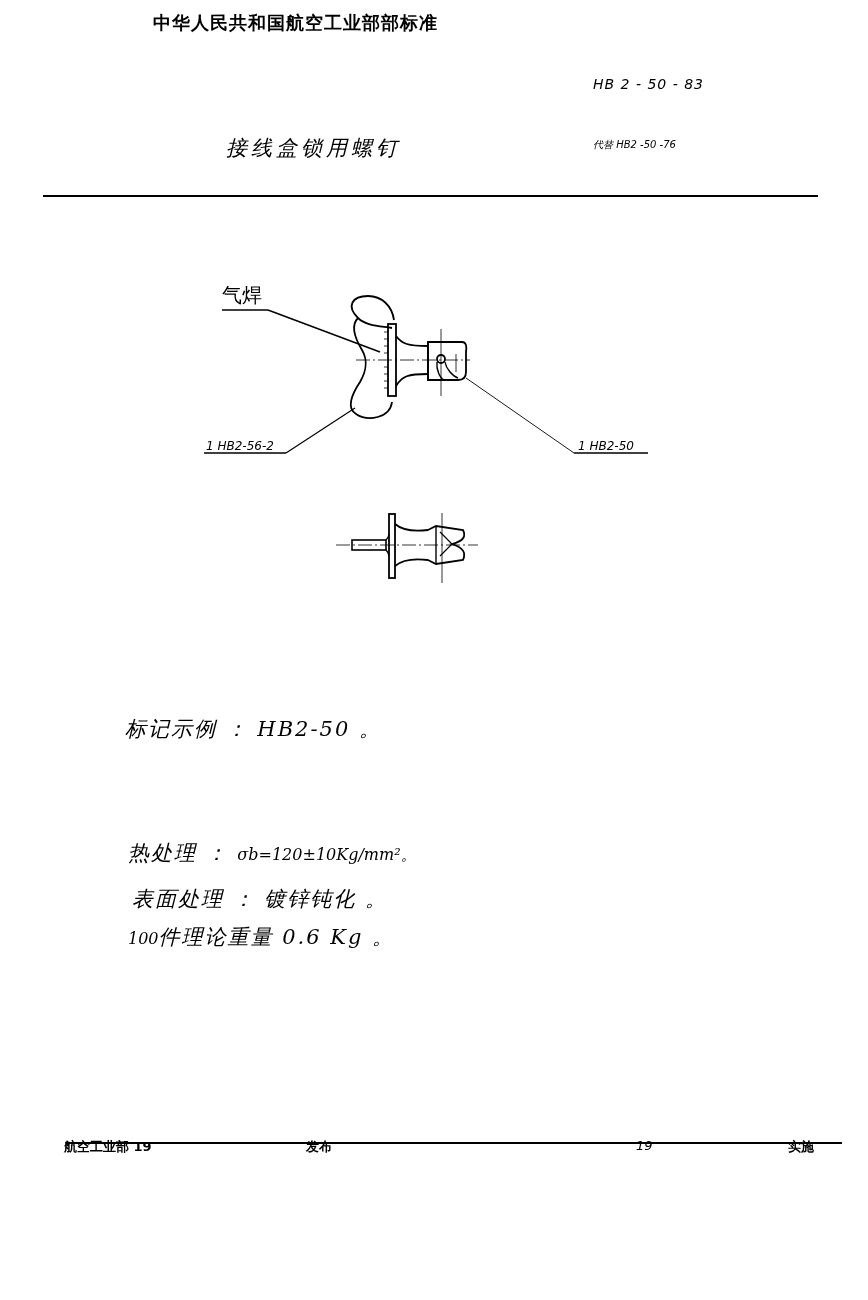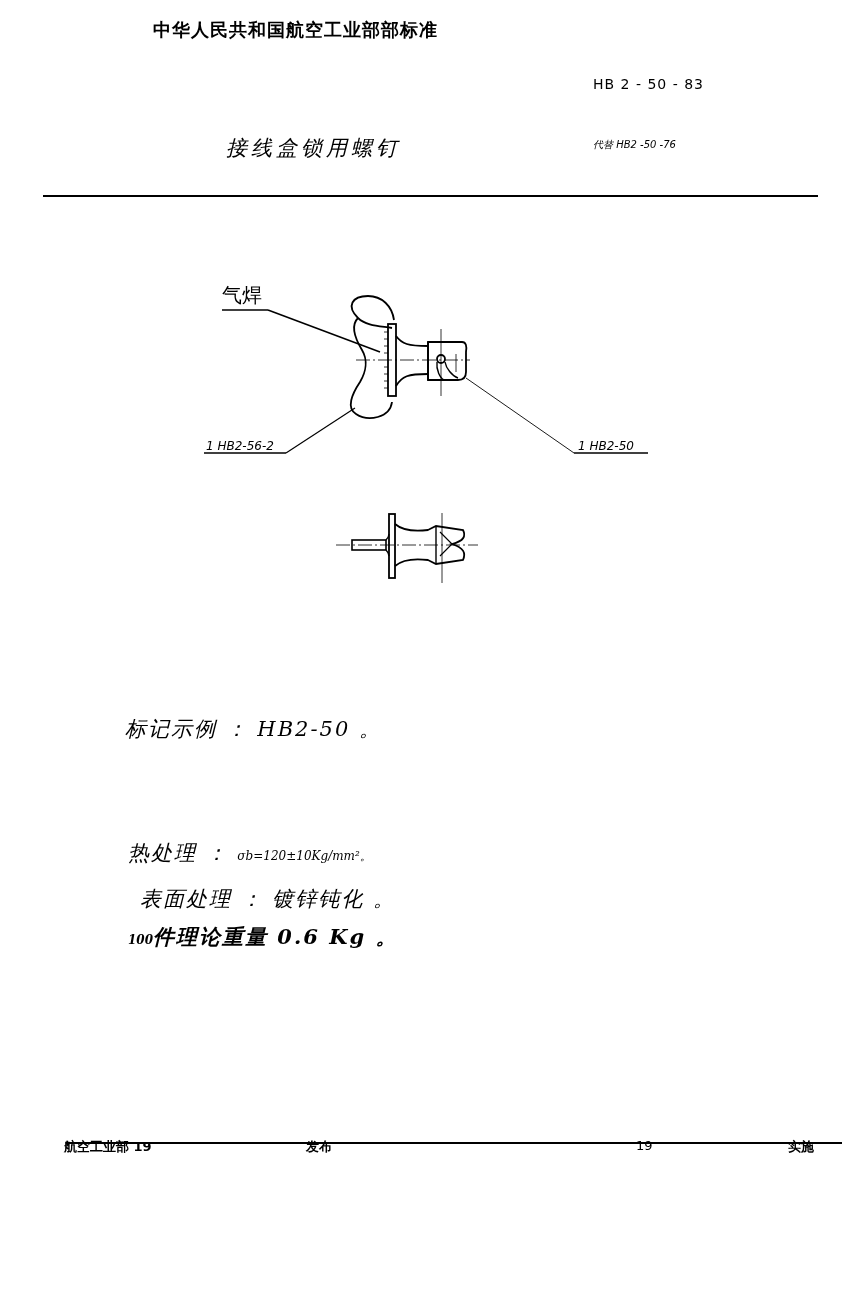--- a/index.html
+++ b/index.html
@@ -1,33 +1,33 @@
 <!DOCTYPE html>
 <html><head>
   <meta charset="utf-8">
   <style>
     html, body { margin: 0; padding: 0; background: #ffffff; }
     body { width: 868px; height: 1300px; position: relative; overflow: hidden; color: #000; font-family: "DejaVu Sans", sans-serif; }
     .abs { position: absolute; white-space: nowrap; }
-    .org-title { left: 153px; top: 18px; font-size: 18px; font-weight: bold; letter-spacing: 1px; font-family: "DejaVu Sans", sans-serif; text-align: right; }
-    .std-number { left: 593px; top: 76px; font-size: 14px; letter-spacing: 1px; font-family: "DejaVu Sans", sans-serif; }
+    .org-title { left: 153px; top: 11px; font-size: 18px; font-weight: bold; letter-spacing: 1px; font-family: "DejaVu Sans", sans-serif; text-align: right; }
+    .std-number { left: 593px; top: 76px; font-size: 14px; font-style: italic; letter-spacing: 1px; font-family: "DejaVu Sans", sans-serif; }
     .doc-title { left: 226px; top: 134px; font-size: 21px; letter-spacing: 4px; font-family: "DejaVu Serif", serif; font-style: italic; }
     .replaces { left: 593px; top: 138px; font-size: 10px; font-style: italic; font-family: "DejaVu Sans", sans-serif; }
     .rule-top { left: 43px; top: 195px; width: 775px; height: 2px; background: #000; }
     .rule-bottom { left: 66px; top: 1142px; width: 776px; height: 2px; background: #000; }
     .note { font-family: "DejaVu Serif", serif; font-style: italic; font-size: 21px; letter-spacing: 2px; margin-top: 27px; }
-    .note small { font-size: 12px; letter-spacing: 0; }
+    .note small { font-size: 16px; letter-spacing: 0; }
     .marking { left: 125px; top: 688px; }
     .heat { left: 128px; top: 812px; }
-    .surface { left: 140px; top: 858px; }
-    .weight { left: 128px; top: 896px; font-weight: bold; }
+    .surface { left: 132px; top: 858px; }
+    .weight { left: 128px; top: 896px; }
     .footer { font-size: 13px; font-weight: bold; top: 1138px; font-family: "DejaVu Sans", sans-serif; }
     .footer-issuer { left: 64px; }
     .footer-issue { left: 306px; }
-    .footer-year2 { left: 636px; font-weight: normal; }
+    .footer-year2 { left: 636px; font-weight: normal; font-style: italic; }
     .footer-effect { left: 788px; }
     svg.drawing { position: absolute; left: 0; top: 0; }
     .lbl { font-family: "DejaVu Sans", sans-serif; font-style: italic; font-size: 12px; }
     .lbl-cn { font-family: "DejaVu Serif", serif; font-size: 20px; }
   </style>
 </head>
 <body>
 
 <div class="abs org-title">中华人民共和国航空工业部部标准</div>
 <div class="abs std-number">HB 2 - 50 - 83</div>

